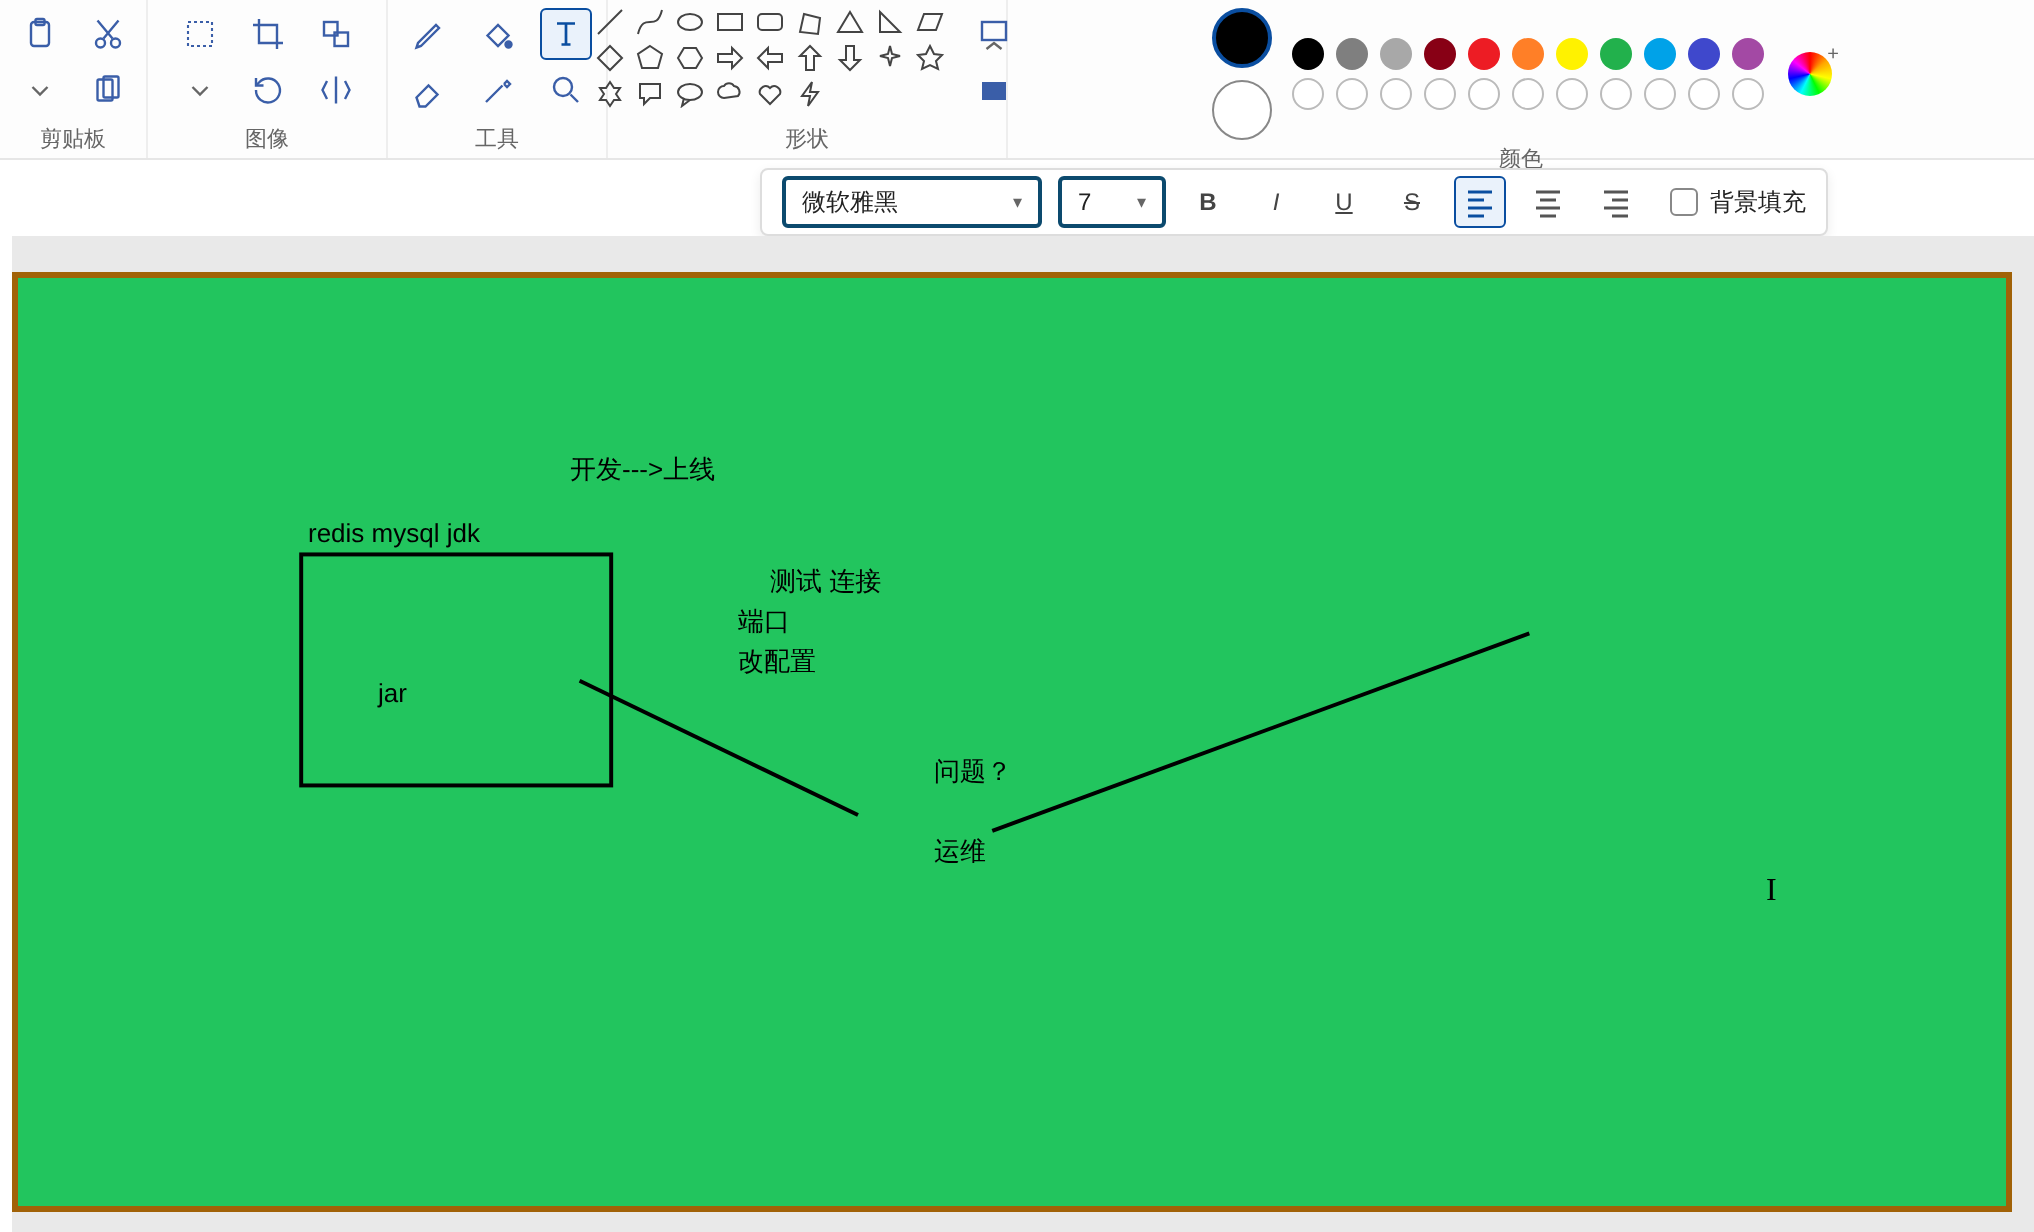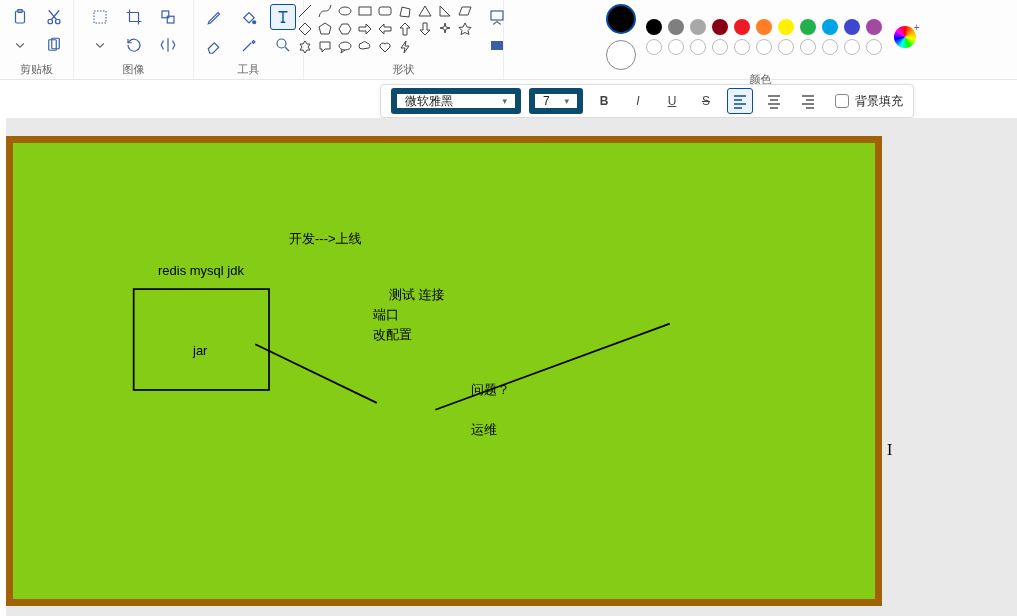--- a/index.html
+++ b/index.html
@@ -18,29 +18,29 @@
   .pal-wrap{display:flex;align-items:center;gap:10px;}
   .pal-main{display:flex;flex-direction:column;gap:6px;align-items:center;}
   .pal-circle{width:30px;height:30px;border-radius:50%;border:1px solid #888;cursor:pointer;}
   .pal-circle.sel{border:2px solid #0a4ea0;}
   .colors{display:grid;grid-template-columns:repeat(11,18px);gap:4px;}
   .clr{width:16px;height:16px;border-radius:50%;cursor:pointer;}
   .clr.outline{border:1px solid #bbb;background:#fff;}
   .picker{width:22px;height:22px;border-radius:50%;background:conic-gradient(red,orange,yellow,lime,cyan,blue,magenta,red);cursor:pointer;position:relative;}
   .picker::after{content:"+";position:absolute;right:-4px;top:-4px;font-size:10px;color:#666;}
   .textbar{position:absolute;left:380px;top:84px;height:34px;background:#fff;border:1px solid #ddd;border-radius:4px;box-shadow:0 2px 6px rgba(0,0,0,0.08);display:flex;align-items:center;gap:8px;padding:2px 10px;}
-  .sel-box{border:6px solid #0c4a6e;background:#fff;height:26px;display:flex;align-items:center;padding:0 8px;gap:6px;border-radius:3px;cursor:pointer;}
+  .sel-box{border:2px solid #0c4a6e;background:#fff;height:26px;display:flex;align-items:center;padding:0 8px;gap:6px;border-radius:3px;cursor:pointer;}
   .sel-box.small{width:54px;justify-content:space-between;}
   .sel-box.font{width:130px;justify-content:space-between;}
   .caret{font-size:9px;color:#666;}
   .fmt{width:26px;height:26px;display:flex;align-items:center;justify-content:center;border-radius:3px;cursor:pointer;color:#444;}
   .fmt.active{border:1px solid #0a4ea0;background:#eaf2fb;}
   .chk{width:14px;height:14px;border:1px solid #888;border-radius:3px;background:#fff;}
   .canvas-area{position:absolute;left:6px;top:118px;right:-20px;bottom:0;background:#e9e9e9;}
-  .canvas{position:absolute;left:0;top:18px;width:876px;height:470px;background:#84cc16;border:7px solid #a16207;}
+  .canvas{position:absolute;left:0;top:18px;width:1000px;height:470px;background:#22c55e;border:3px solid #a16207;}
   .cv-text{position:absolute;font-size:13px;color:#000;font-family:"Microsoft YaHei","微软雅黑",sans-serif;white-space:nowrap;}
   .text-edit{position:absolute;border:1px dashed #888;padding:2px 4px;line-height:1.5;font-size:13px;font-family:"Microsoft YaHei","微软雅黑",sans-serif;background:#fff;}
   .text-edit .tcar::after{content:"";display:inline-block;width:1px;height:14px;background:#000;vertical-align:middle;margin-left:1px;}
   svg.cv-svg{position:absolute;left:0;top:0;width:100%;height:100%;pointer-events:none;}
   .ibeam{position:absolute;width:12px;height:18px;}
   .ibeam::before{content:"I";font-family:serif;font-size:16px;color:#000;}
 </style>
 </head>
 <body>
 

